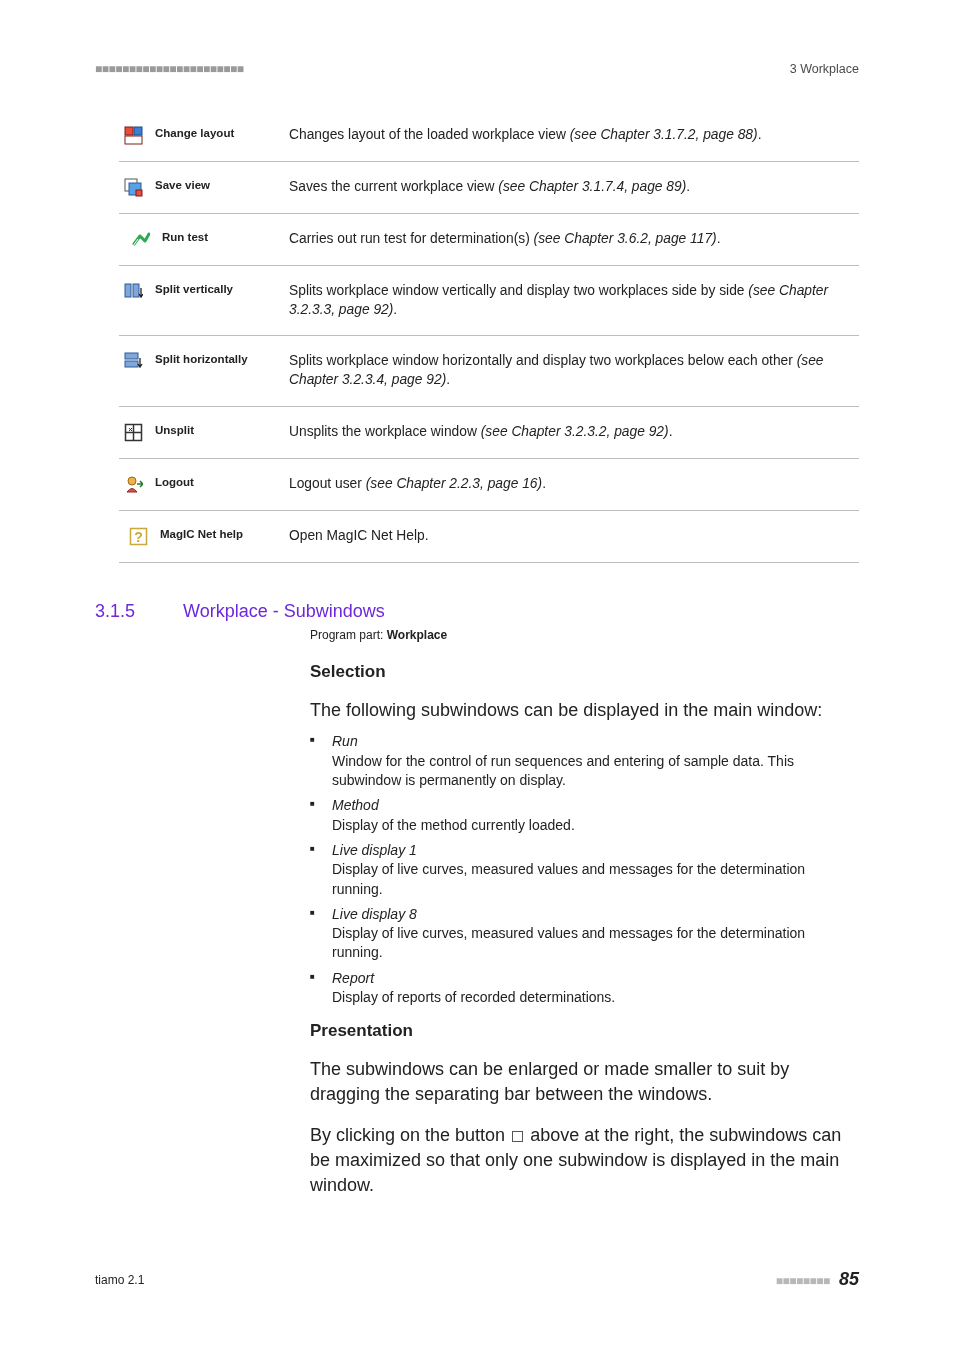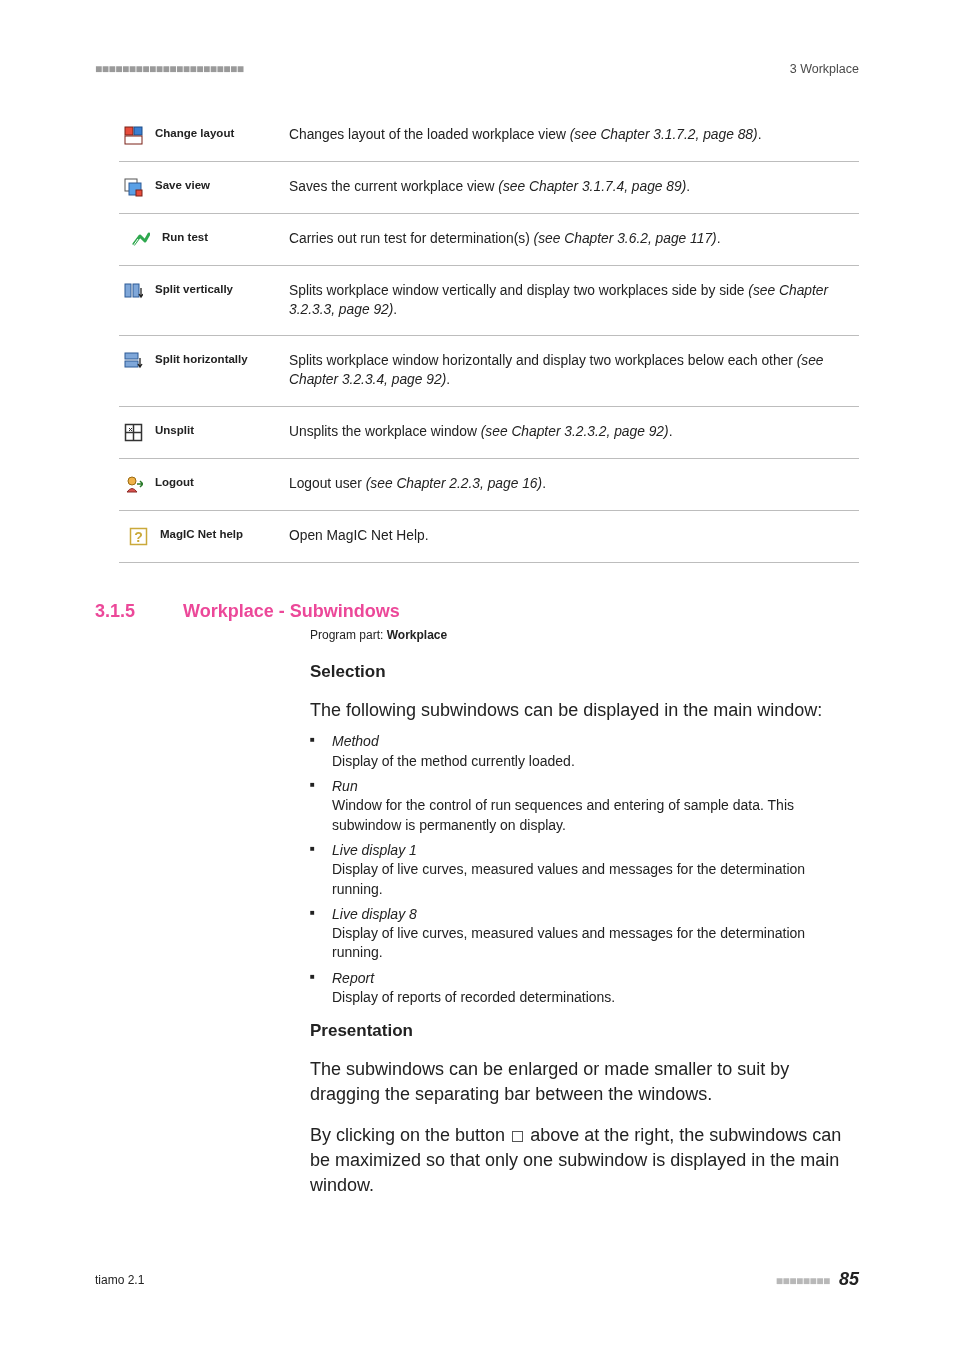--- a/index.html
+++ b/index.html
@@ -16,21 +16,21 @@
   .tbl tr:first-child td { padding-top: 0; }
   .tbl td { padding: 16px 10px 16px 0; vertical-align: top; font-size: 13.8px; line-height: 1.35; }
   .tbl td.cell-label { width: 170px; }
   .lbl-wrap { display: flex; align-items: flex-start; gap: 12px; padding-left: 5px; }
   .lbl-text { font-weight: 700; font-size: 11.5px; color: #222; }
   .ital { font-style: italic; }
   .ic { width: 19px; height: 19px; flex: 0 0 19px; }
 
   
   .sec { margin: 38px 0 0 0; }
-  .sec-h { display: flex; gap: 48px; font-weight: 700; font-size: 18px; color: #ec4899; }
+  .sec-h { display: flex; gap: 48px; font-weight: 400; font-size: 18px; color: #6d28d9; }
   .sec-meta { margin: 6px 0 0 215px; font-size: 12px; }
   .sec-meta b { font-weight: 700; }
 
   
   .body { margin: 20px 0 0 215px; width: 545px; }
   .subhead { font-weight: 800; font-size: 17px; margin: 0 0 6px 0; }
   .para { font-size: 18px; line-height: 1.38; margin: 16px 0 10px 0; }
   ul.blist { list-style: none; padding: 0; margin: 0 0 14px 0; }
   ul.blist li { position: relative; padding-left: 22px; margin-bottom: 6px; font-size: 14px; line-height: 1.38; }
   ul.blist li::before { content: "■"; position: absolute; left: 0; top: 2px; font-size: 8px; color: #222; }
@@ -231,26 +231,26 @@
       <span>Program part: </span><b>Workplace</b>
     </div>
   </div>
 
   <div class="body">
     <div class="subhead">Selection</div>
     <p class="para">The following subwindows can be displayed in the main window:</p>
 
     <ul class="blist">
       <li>
+        <span class="li-title">Run</span>
+        <span class="li-body">Window for the control of run sequences and entering of sample data. This subwindow is permanently on display.</span>
+      </li>
+      <li>
         <span class="li-title">Method</span>
         <span class="li-body">Display of the method currently loaded.</span>
-      </li>
-      <li>
-        <span class="li-title">Run</span>
-        <span class="li-body">Window for the control of run sequences and entering of sample data. This subwindow is permanently on display.</span>
       </li>
       <li>
         <span class="li-title">Live display 1</span>
         <span class="li-body">Display of live curves, measured values and messages for the determination running.</span>
       </li>
       <li>
         <span class="li-title">Live display 8</span>
         <span class="li-body">Display of live curves, measured values and messages for the determination running.</span>
       </li>
       <li>

